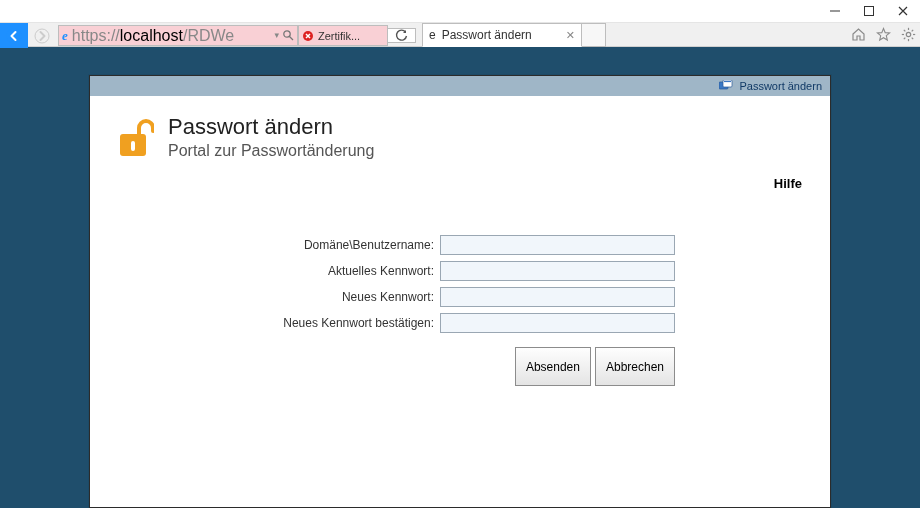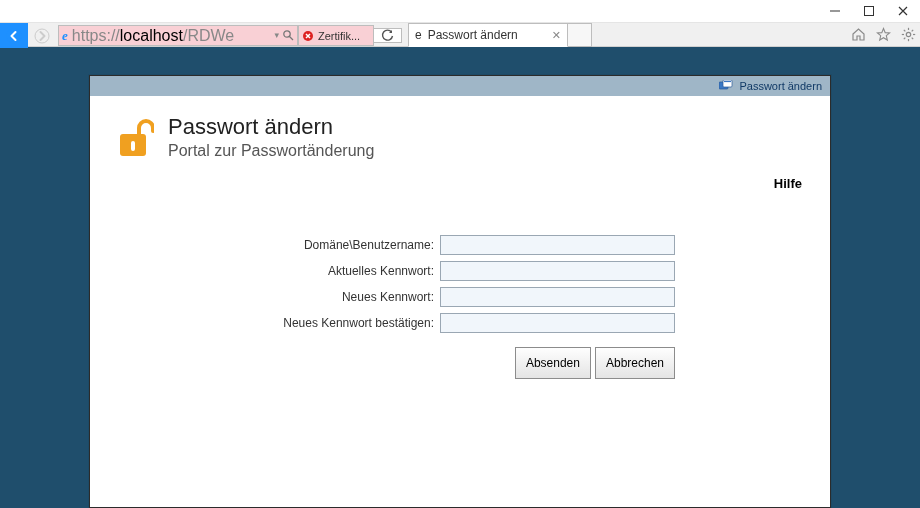--- a/index.html
+++ b/index.html
@@ -48,21 +48,21 @@
   .heading .sub { font-size:16px; color:#555; margin-top:2px; }
 
   .help { text-align:right; font-weight:bold; font-size:13px; margin: 16px 4px 8px 0; }
 
   .form-area { margin: 44px auto 0 auto; width: 430px; }
   .form-row { display:flex; align-items:center; margin-bottom:6px; }
   .form-row label { width: 195px; text-align:right; padding-right:6px; font-size:12px; color:#333; }
   .form-row input { flex:1; height:20px; border:1px solid #9aa7b3; background:#f1f6fb; padding:0 4px; font-size:12px; }
 
   .buttons { display:flex; gap:4px; justify-content:flex-end; width:430px; margin: 14px auto 0 auto; padding-right:0; }
-  .btn { height:32px; padding:0 10px; font-size:12px; border:1px solid #8c8c8c; background:linear-gradient(#fefefe,#e4e4e4); cursor:pointer; }
+  .btn { height:39px; padding:0 10px; font-size:12px; border:1px solid #8c8c8c; background:linear-gradient(#fefefe,#e4e4e4); cursor:pointer; }
 
   svg { display:block; }
 </style>
 </head>
 <body>
 
 <div class="titlebar">
   <div class="winbtn">
     <svg viewBox="0 0 10 10">
         <rect x="0" y="4.5" width="10" height="1" fill="#333"></rect>
@@ -101,21 +101,21 @@
         <span>https://</span><span class="host">localhost</span><span>/RDWe</span>
       </span>
       <span class="searchglass">
         <svg width="12" height="12" viewBox="0 0 12 12">
             <circle cx="5" cy="5" r="3.2" fill="none" stroke="#777" stroke-width="1.3"></circle>
             <line x1="7.5" y1="7.5" x2="11" y2="11" stroke="#777" stroke-width="1.3"></line>
           </svg>
       </span>
       <span style="position:absolute; right:18px; top:4px; color:#888; font-size:9px;">▾</span>
     </div>
-    <div class="addrbox search-hint" style="border-left:1px solid #bdbdbd; width:76px;">
+    <div class="addrbox search-hint" style="border-left:1px solid #bdbdbd; width:90px;">
       <span class="redx">
         <svg width="12" height="12" viewBox="0 0 12 12">
             <circle cx="6" cy="6" r="5"></circle>
             <path d="M4 4 L8 8 M8 4 L4 8" stroke="#fff" stroke-width="1.5"></path>
           </svg>
       </span>
       <span style="font-size:11px; color:#333; white-space:nowrap; overflow:hidden;">Zertifik...</span>
     </div>
     <div class="refreshcell">
       <svg width="13" height="13" viewBox="0 0 13 13">

